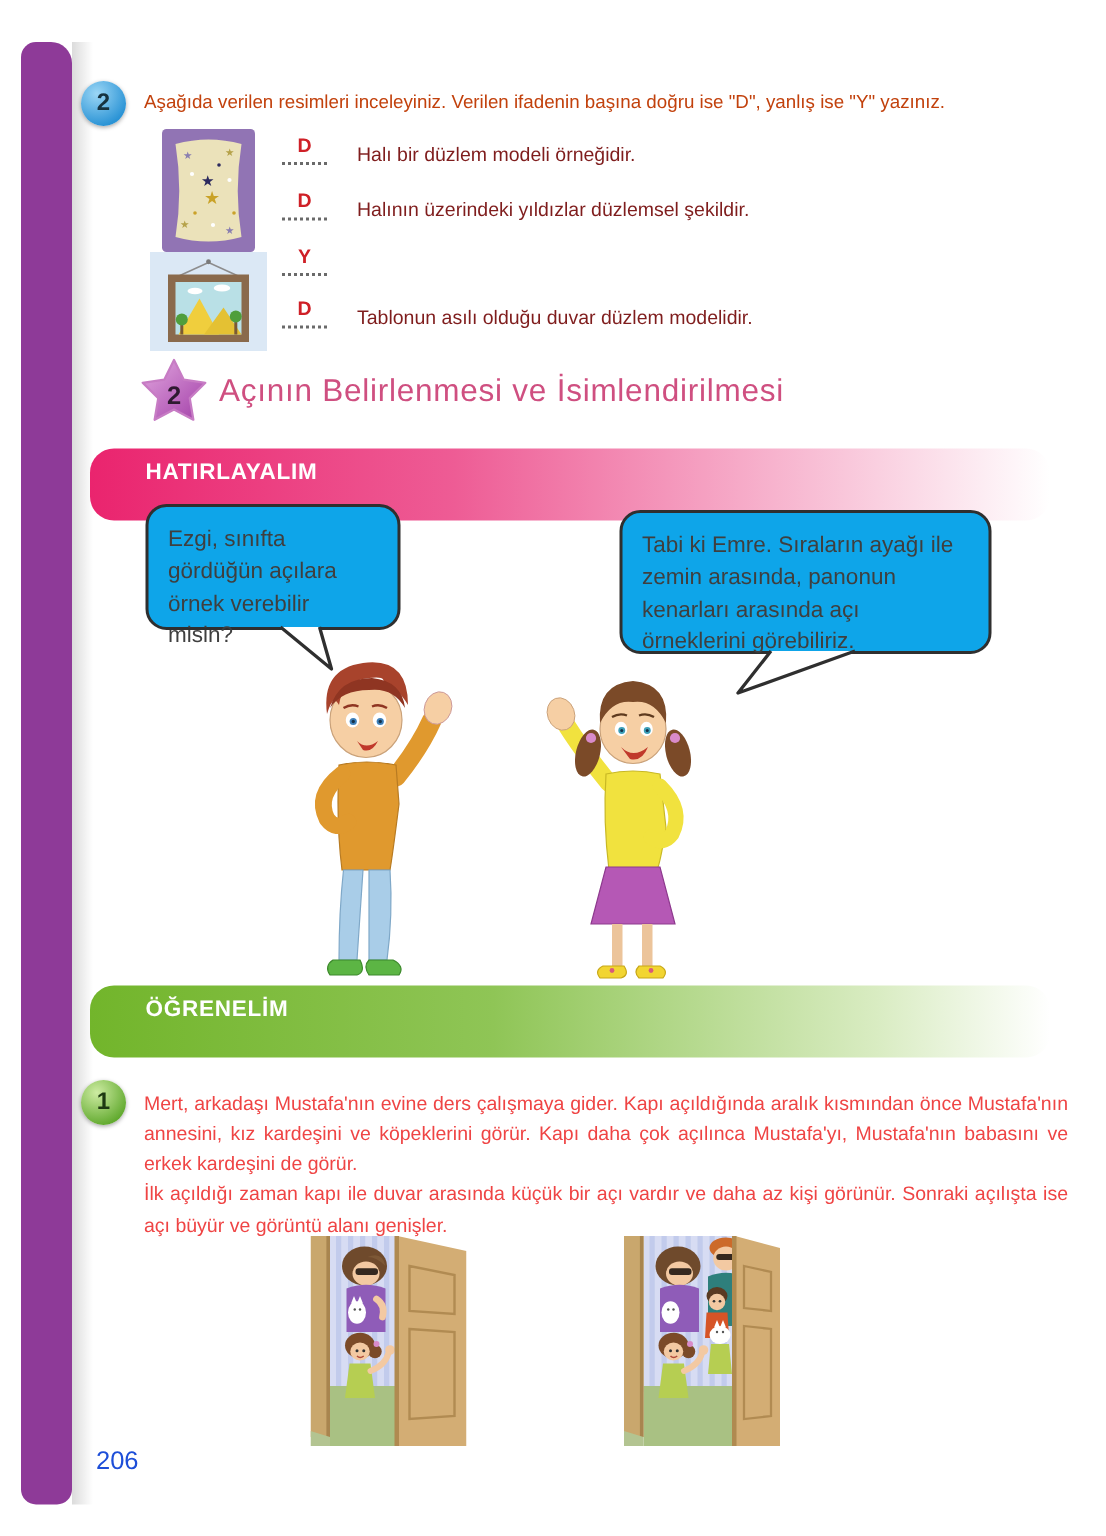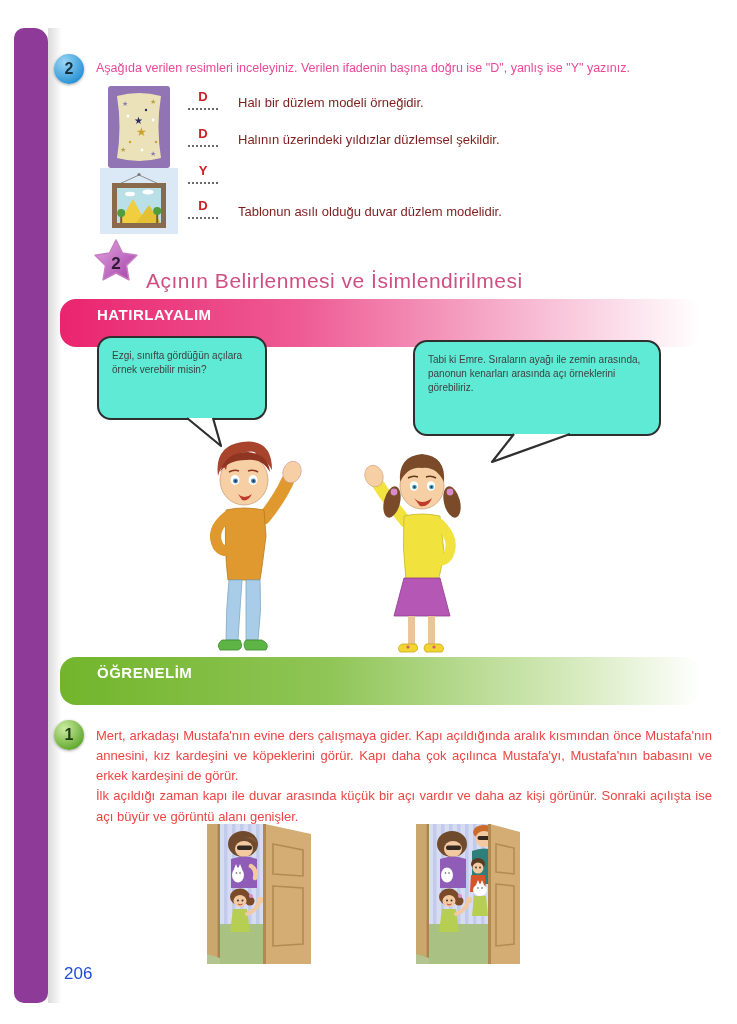--- a/index.html
+++ b/index.html
@@ -22,45 +22,44 @@
     position:absolute; width:30px; height:30px; border-radius:50%;
     display:flex; align-items:center; justify-content:center;
     font-weight:bold; font-size:16px; color:#16323f;
     box-shadow:0 1px 3px rgba(0,0,0,.35);
   }
   .blue-circle { background:radial-gradient(circle at 35% 28%, #9bd6f5, #2a93d5 75%); }
   .green-circle { background:radial-gradient(circle at 35% 28%, #cdeba2, #5fa82c 78%); color:#1e3a12; }
   
   .instruction {
     position:absolute; left:96px; top:61px; width:606px;
-    font-size:12.5px; color:#ec4899;
+    font-size:12.5px; color:#c2410c;
   }
   .stmt { position:absolute; left:186px; display:flex; align-items:flex-end; gap:18px; }
   .ans-wrap { display:flex; flex-direction:column; align-items:center; width:34px; }
   .ans { font-weight:bold; font-size:13px; color:#cf2027; line-height:1.1; }
   .dots { width:30px; border-bottom:2px dotted #6a6a6a; height:6px; }
   .stmt-text { font-size:13px; color:#7f1d1d; white-space:nowrap; padding-bottom:0px; }
   
   .section-title {
     position:absolute; left:146px; top:249px; font-size:21px; color:#cf4f80;
     letter-spacing:0.5px;
-    margin-top:20px;
   }
   
   .banner {
     position:absolute; left:60px; width:640px; height:48px; border-radius:16px;
     color:#fff; font-weight:bold; font-size:15px; line-height:31px;
     padding-left:37px; letter-spacing:0.5px;
   }
   .banner-pink { top:299px; background:linear-gradient(90deg,#ea246e 0%,#ee5c95 38%,#f8bdd4 75%,#ffffff 100%); }
   .banner-green { top:657px; background:linear-gradient(90deg,#72b52b 0%,#8fc556 42%,#d9ecc2 82%,#ffffff 100%); }
   
   .bubble {
-    position:absolute; background:#5eead4; border:2px solid #2f2f2f; border-radius:14px;
-    font-size:10px; color:#3f3f3f; line-height:1.42; padding:11px 13px;
+    position:absolute; background:#0ea5e9; border:2px solid #2f2f2f; border-radius:14px;
+    font-size:15px; color:#3f3f3f; line-height:1.42; padding:11px 13px;
   }
   .bubble-tail { position:absolute; overflow:visible; }
   
   .paragraph {
     position:absolute; left:96px; top:726px; width:616px;
     font-size:13px; color:#ef4444; line-height:1.55; text-align:justify;
   }
   .paragraph p + p { margin-top:0px; }
   .pagenum { position:absolute; left:64px; top:964px; font-size:17px; color:#1d4ed8; }
   .abs { position:absolute; }

